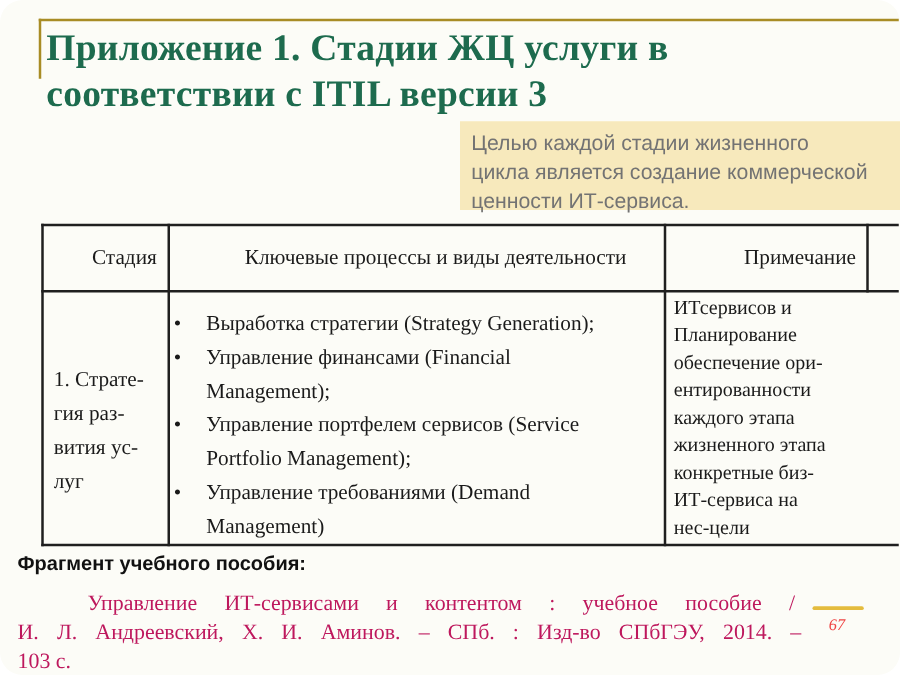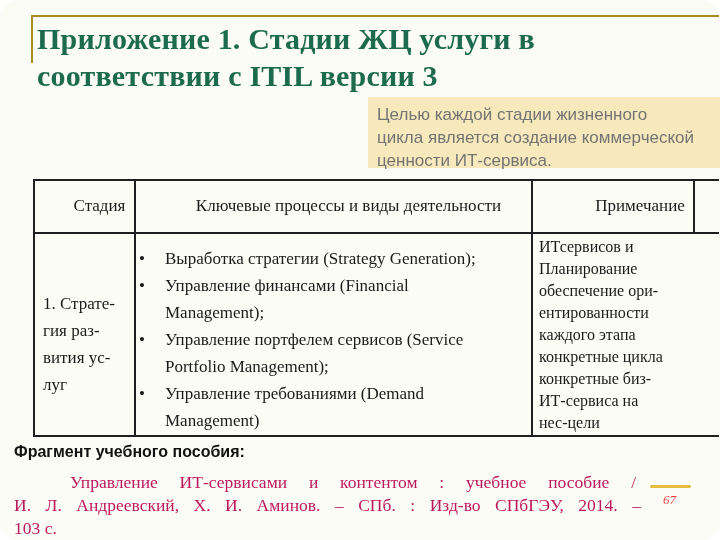--- a/index.html
+++ b/index.html
@@ -155,21 +155,21 @@
         </div>
       </div>
     </div>
 
     <div class="note">
       <div>ИТсервисов и</div>
       <div>Планирование</div>
       <div>обеспечение ори-</div>
       <div>ентированности</div>
       <div>каждого этапа</div>
-      <div>конкретные цикла</div>
+      <div>жизненного этапа</div>
       <div>конкретные биз-</div>
       <div>ИТ-сервиса на</div>
       <div>нес-цели</div>
     </div>
   </div>
 
   <div class="footer-label">Фрагмент учебного пособия:</div>
   <div class="cite cite1">Управление ИТ-сервисами и контентом : учебное пособие /</div>
   <div class="cite cite2">И. Л. Андреевский, Х. И. Аминов. – СПб. : Изд-во СПбГЭУ, 2014. –</div>
   <div class="cite cite3">103 с.</div>

